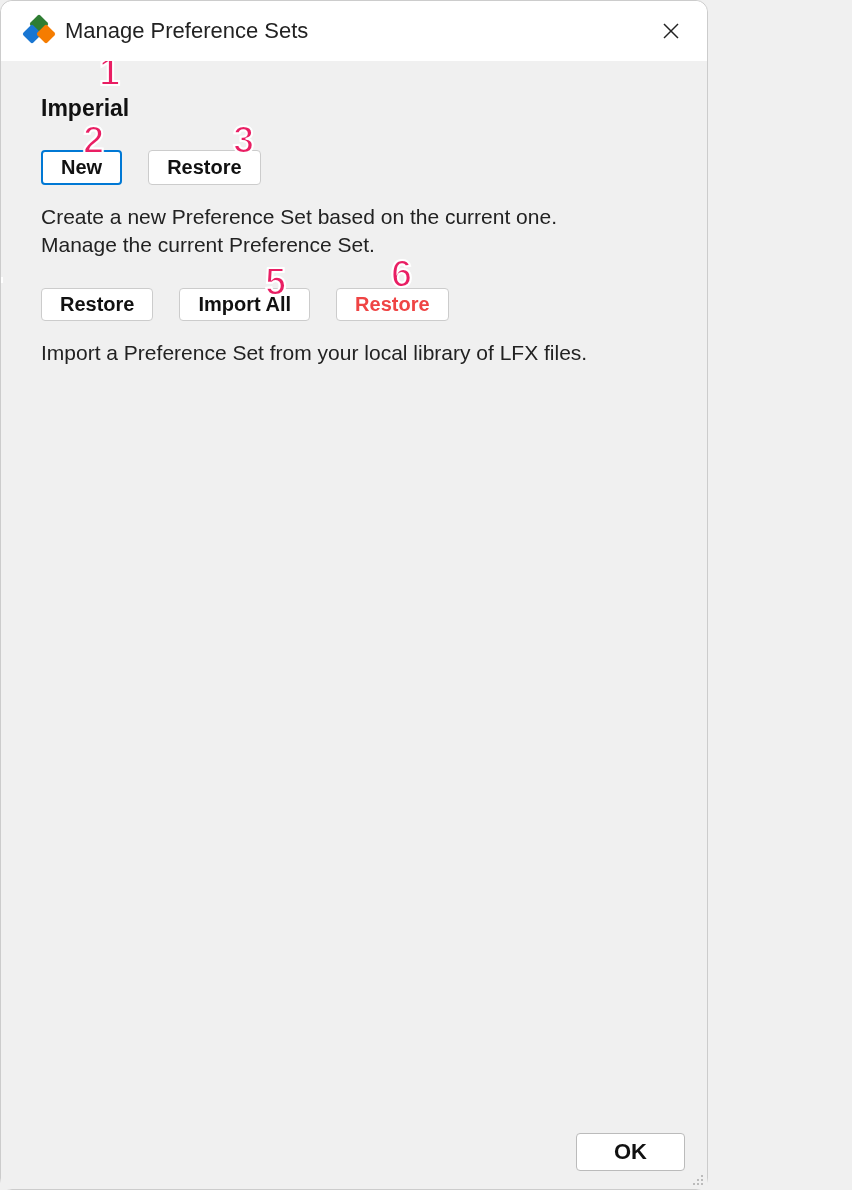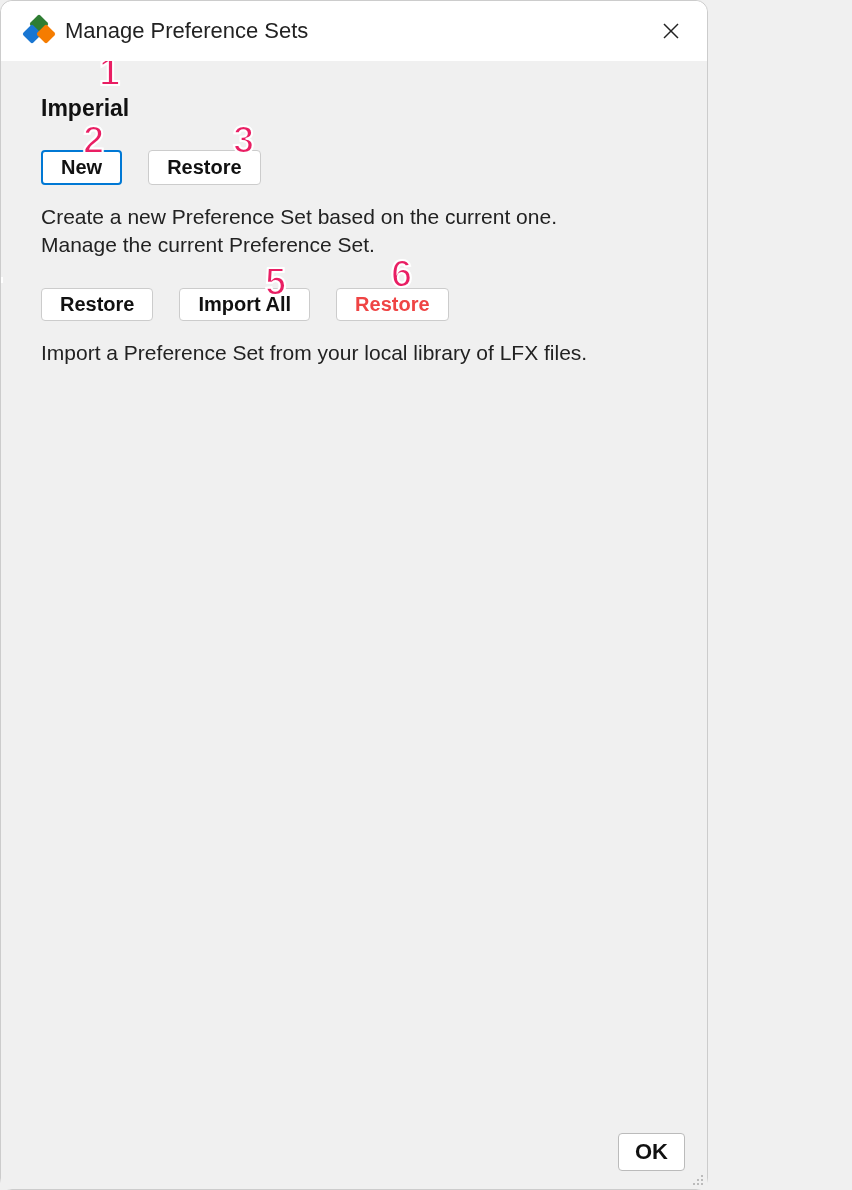--- a/index.html
+++ b/index.html
@@ -113,21 +113,21 @@
     }
     .footer {
       position: absolute;
       bottom: 18px;
       right: 22px;
     }
     .ok-btn {
       background: #ffffff;
       border: 1px solid #bbb;
       border-radius: 4px;
-      padding: 5px 16px;
+      padding: 5px 37px;
       font-size: 22px;
       font-weight: bold;
       color: #111;
       cursor: pointer;
       font-family: inherit;
     }
     .resize-grip {
       position: absolute;
       right: 4px;
       bottom: 4px;

